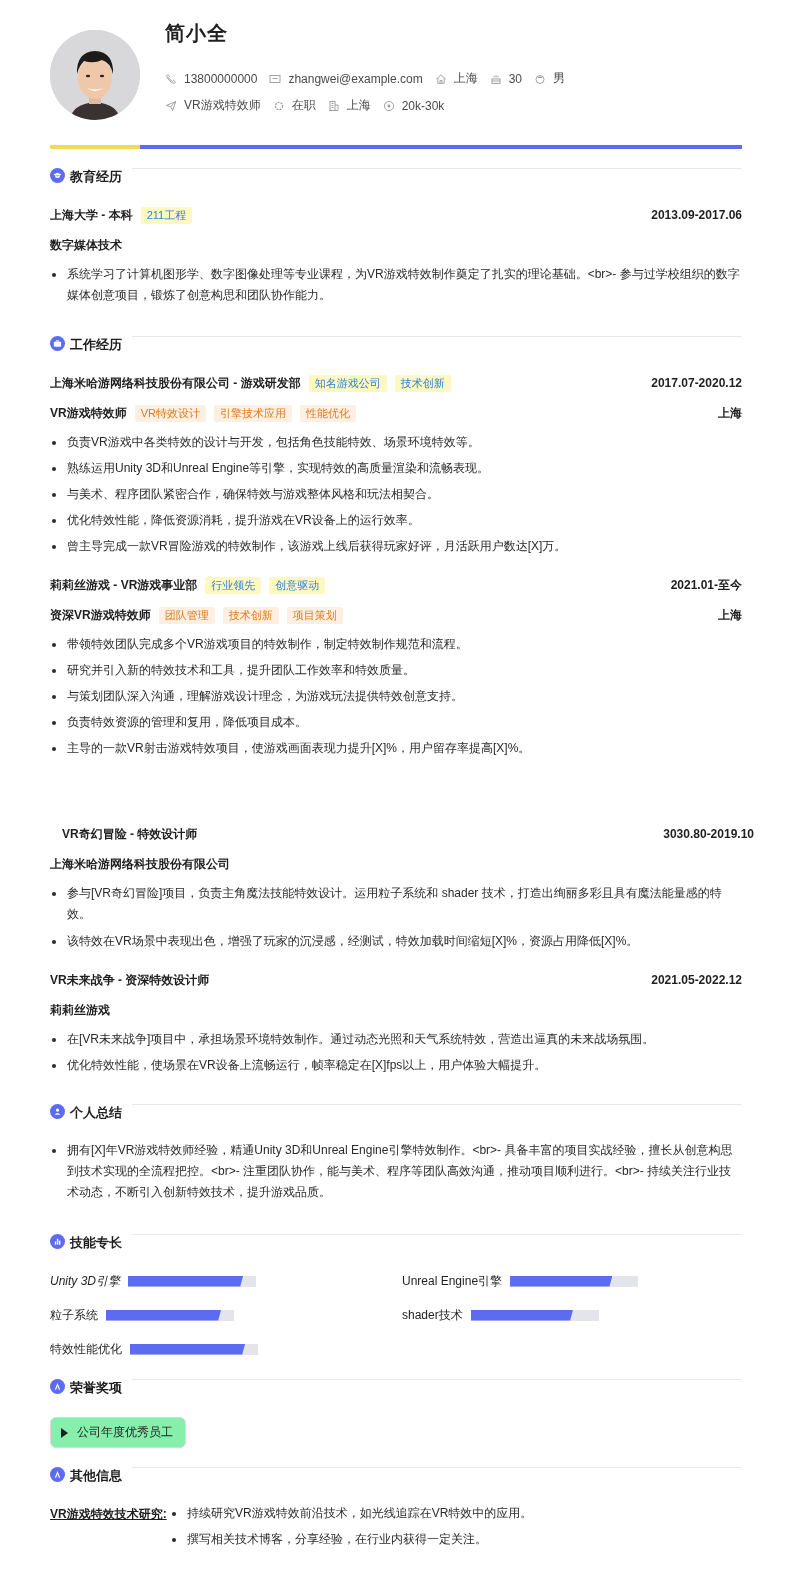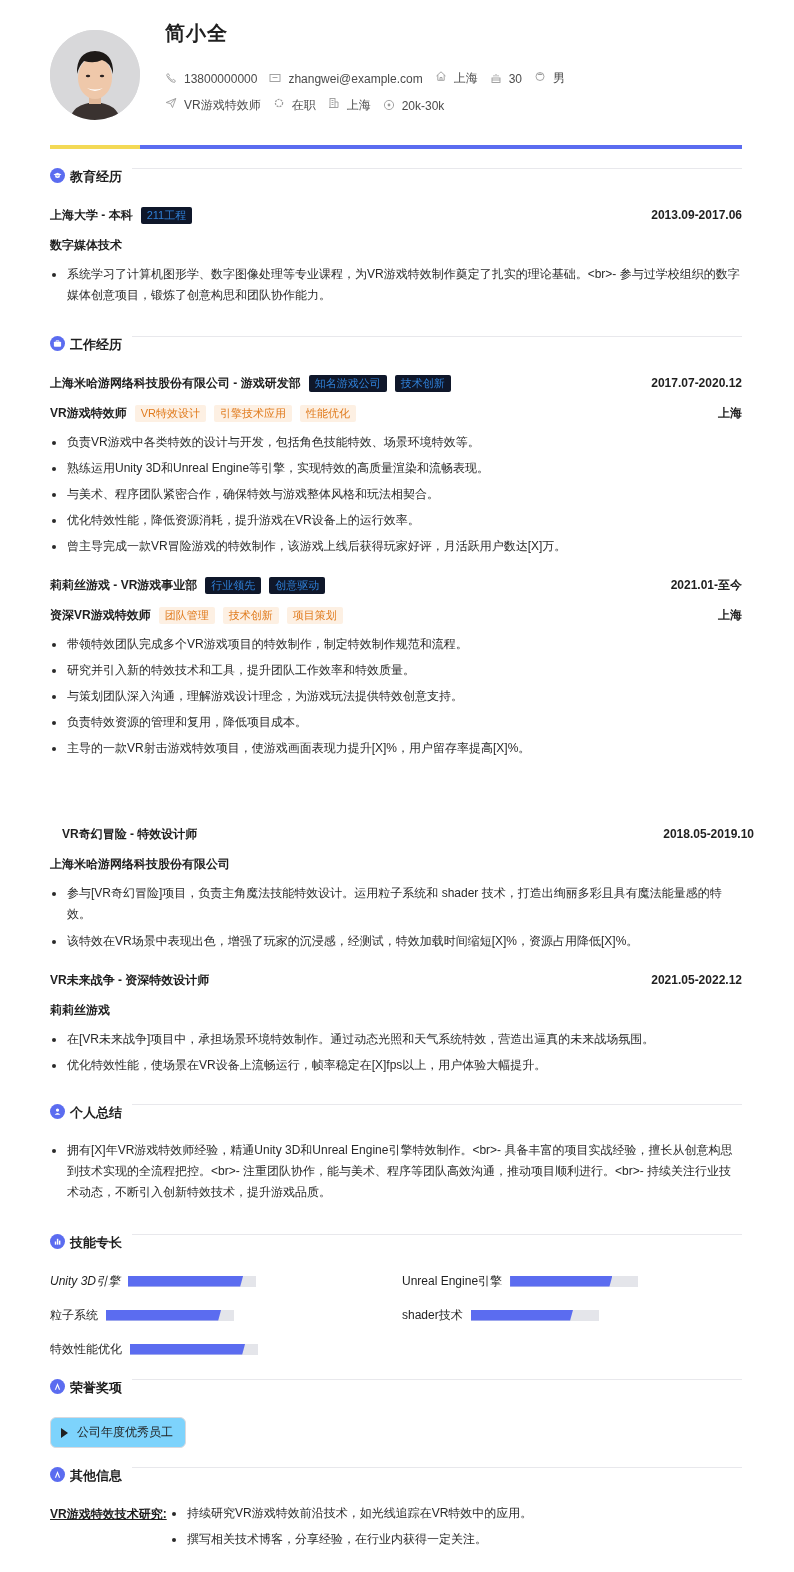--- a/index.html
+++ b/index.html
@@ -21,21 +21,21 @@
   .name {
     position: absolute; left: 115px; top: 20px;
     font-size: 20px; font-weight: bold; color: #1f1f1f; letter-spacing: 1px;
   }
   .info-row {
     position: absolute; left: 115px; display: flex; align-items: center;
     font-size: 12px; color: #4a4a4a; white-space: nowrap;
   }
   .info-row.r1 { top: 70px; }
   .info-row.r2 { top: 97px; }
-  .info-item { display: flex; margin-right: 12px; }
+  .info-item { display: flex; align-items: center; margin-right: 12px; }
   .info-item .ic { width: 12px; height: 12px; margin-right: 7px; color: #9a9a9a; display: inline-flex; }
   .info-item .ic svg { width: 12px; height: 12px; }
 
   .accent-bar { position: absolute; left: 0; top: 145px; width: 692px; height: 4px; display: flex; }
   .accent-bar .y { width: 90px; background: #f3d955; }
   .accent-bar .b { flex: 1; background: #5b6cf0; }
 
   
   .section { position: absolute; left: 0; width: 692px; }
   .sec-title { display: flex; align-items: flex-start; height: 20px; }
@@ -48,21 +48,21 @@
   .sec-title .line { flex: 1; height: 1px; background: #e8e8ec; }
 
   .row { position: absolute; left: 0; width: 692px; display: flex; align-items: center; height: 18px; }
   .row .left { display: flex; align-items: center; }
   .row .right { margin-left: auto; font-weight: bold; font-size: 12px; color: #1f1f1f; }
   .bold { font-weight: bold; font-size: 12px; color: #1f1f1f; }
   .tag {
     display: inline-block; font-size: 11px; padding: 1px 6px; margin-left: 8px;
     border-radius: 2px; line-height: 15px;
   }
-  .tag.blue { background: #0f172a; color: #2f7fd6; text-align: right; }
+  .tag.blue { background: #fef9c3; color: #2f7fd6; text-align: right; }
   .tag.orange { background: #fdf0e3; color: #e07a1c; }
 
   .bullet {
     position: absolute; left: 0; width: 692px; font-size: 12px; color: #2a2a2a;
     line-height: 21px; padding-left: 17px;
   }
   .bullet::before {
     content: ""; position: absolute; left: 2px; top: 9px; width: 4px; height: 4px;
     border-radius: 50%; background: #2a2a2a;
   }
@@ -72,21 +72,21 @@
   .skill .lbl { font-size: 12px; color: #1f1f1f; margin-right: 8px; white-space: nowrap; }
   .skill .track { width: 128px; height: 11px; background: #e4e5ea; position: relative; }
   .skill .fill {
     position: absolute; left: 0; top: 0; height: 11px; background: #5b6cf0;
     clip-path: polygon(0 0, 100% 0, calc(100% - 3px) 100%, 0 100%);
   }
 
   .award {
     position: absolute; left: 0; width: 136px; height: 31px; border: 1px solid #d9d9de;
     border-radius: 6px; display: flex; align-items: center; padding-left: 10px;
-    font-size: 12px; color: #1f1f1f; background: #7dd3fc;
+    font-size: 12px; color: #1f1f1f; background: #86efac;
   }
   .award .tri { width: 0; height: 0; border-left: 7px solid #1f1f1f; border-top: 5px solid transparent; border-bottom: 5px solid transparent; margin-right: 9px; }
 </style>
 </head>
 <body>
 
 <div class="page">
 
   <div class="header">
     <div class="avatar">
@@ -270,21 +270,21 @@
   </div>
   <div class="bullet" style="top:634px;">带领特效团队完成多个VR游戏项目的特效制作，制定特效制作规范和流程。</div>
   <div class="bullet" style="top:660px;">研究并引入新的特效技术和工具，提升团队工作效率和特效质量。</div>
   <div class="bullet" style="top:686px;">与策划团队深入沟通，理解游戏设计理念，为游戏玩法提供特效创意支持。</div>
   <div class="bullet" style="top:712px;">负责特效资源的管理和复用，降低项目成本。</div>
   <div class="bullet" style="top:738px;">主导的一款VR射击游戏特效项目，使游戏画面表现力提升[X]%，用户留存率提高[X]%。</div>
 
 
   <div class="row" style="top:825px;margin-left:12px;">
     <span class="bold">VR奇幻冒险 - 特效设计师</span>
-    <span class="right">2018.05-2019.10</span>
+    <span class="right">3030.80-2019.10</span>
   </div>
   <div class="row" style="top:855px;">
     <span class="bold">上海米哈游网络科技股份有限公司</span>
   </div>
   <div class="bullet" style="top:883px;">参与[VR奇幻冒险]项目，负责主角魔法技能特效设计。运用粒子系统和 shader 技术，打造出绚丽多彩且具有魔法能量感的特效。</div>
   <div class="bullet" style="top:931px;">该特效在VR场景中表现出色，增强了玩家的沉浸感，经测试，特效加载时间缩短[X]%，资源占用降低[X]%。</div>
 
   <div class="row" style="top:971px;">
     <span class="bold">VR未来战争 - 资深特效设计师</span>
     <span class="right">2021.05-2022.12</span>

